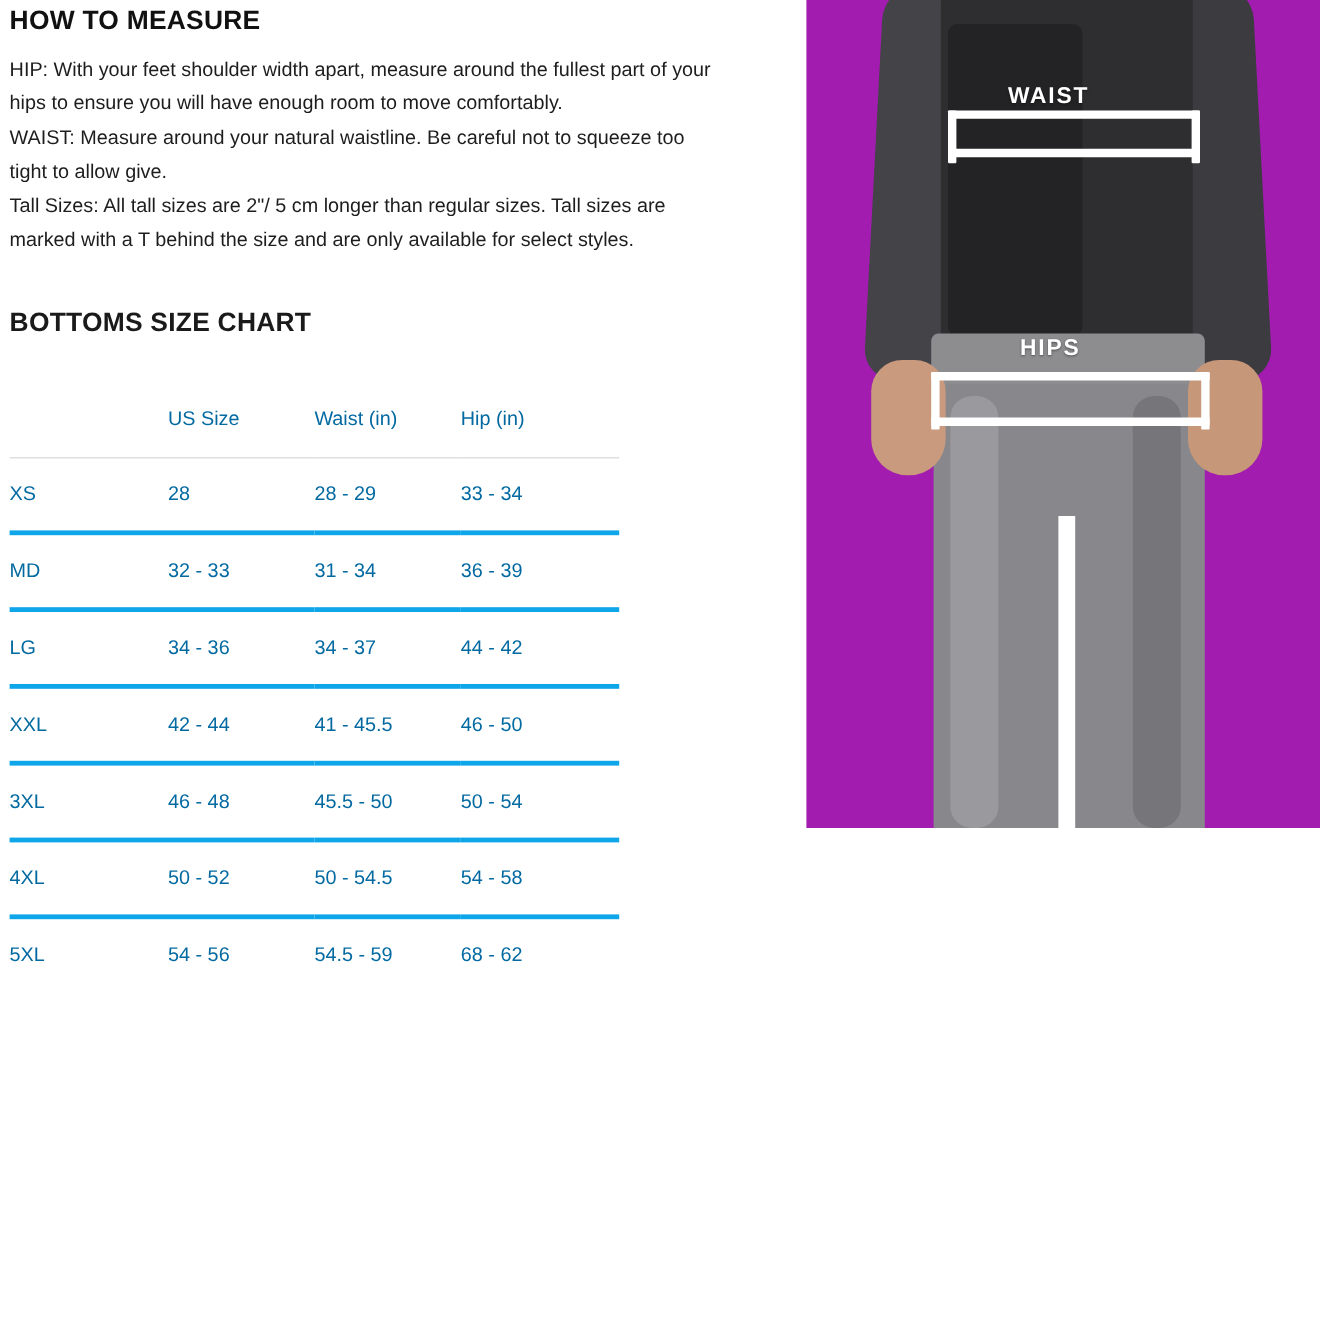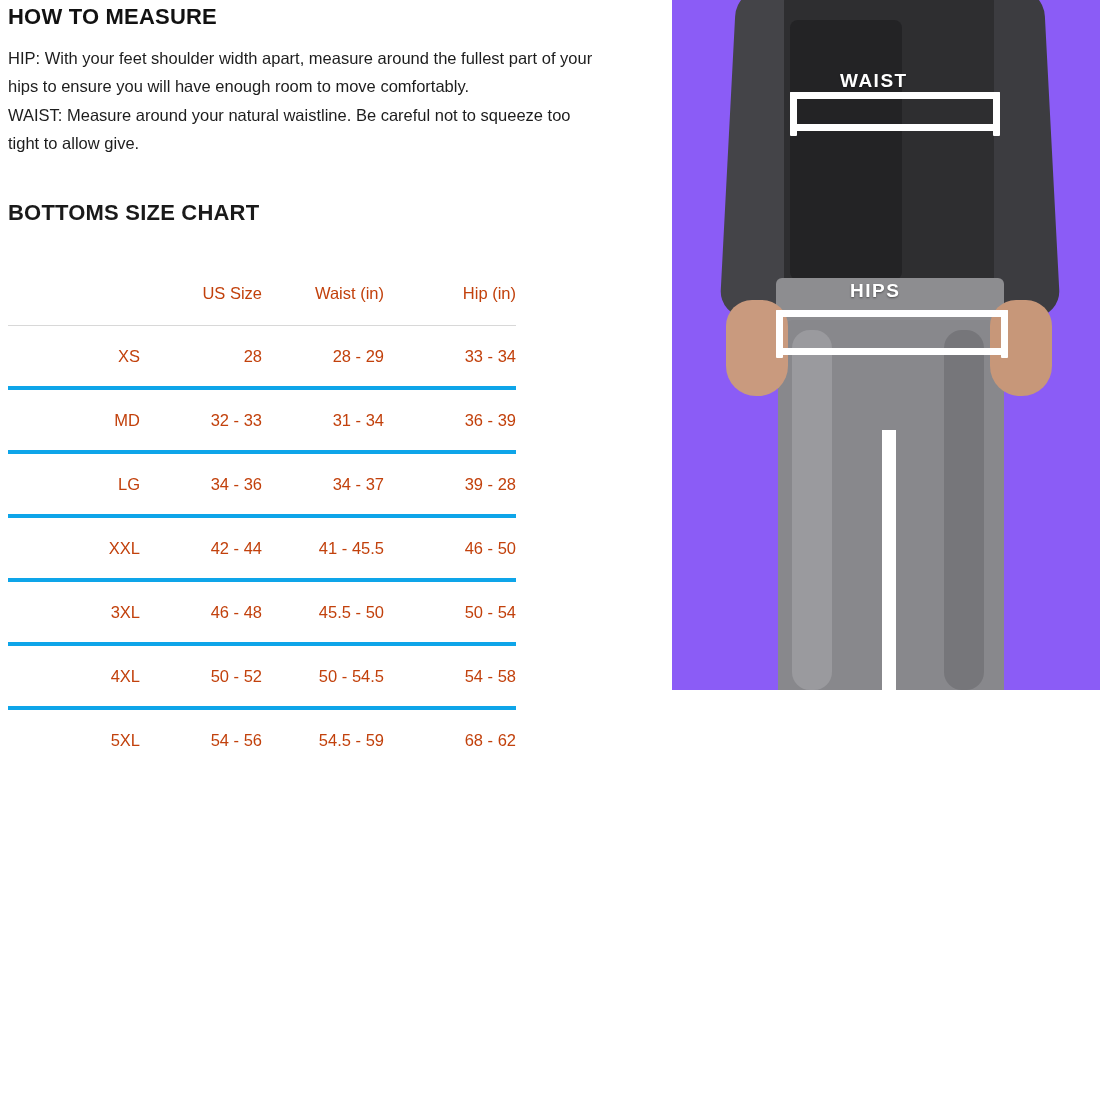--- a/index.html
+++ b/index.html
@@ -60,24 +60,24 @@
 
   
   .size-table {
     margin-top: 58px;
     width: 508px;
     border-collapse: collapse;
     table-layout: fixed;
   }
   .size-table th,
   .size-table td {
-    text-align: right;
+    text-align: left;
     font-size: 16.5px;
     font-weight: normal;
-    color: #c2410c;
+    color: #0369a1;
     padding: 21px 0 20px 0;
     vertical-align: middle;
   }
   .size-table thead th {
     padding-top: 0;
     padding-bottom: 22px;
     border-bottom: 1px solid #d8d8d8;
   }
   .size-table tbody td {
     border-bottom: 4px solid #0ea5e9;
@@ -91,21 +91,21 @@
   .col-hip    { width: 132px; }
 
   
   .photo {
     position: absolute;
     left: 672px;
     top: 0;
     width: 428px;
     height: 690px;
     overflow: hidden;
-    background: #8b5cf6;
+    background: #a21caf;
   }
 
   
   .torso {
     position: absolute;
     left: 112px;
     top: -12px;
     width: 210px;
     height: 310px;
     background: #2e2e30;
@@ -229,20 +229,21 @@
 
 <div class="page">
 
   <div class="left-col">
 
     <div class="section-title">HOW TO MEASURE</div>
 
     <div class="howto-body">
       <p>HIP: With your feet shoulder width apart, measure around the fullest part of your hips to ensure you will have enough room to move comfortably.</p>
       <p>WAIST: Measure around your natural waistline. Be careful not to squeeze too tight to allow give.</p>
+      <p>Tall Sizes: All tall sizes are 2"/ 5 cm longer than regular sizes. Tall sizes are marked with a T behind the size and are only available for select styles.</p>
     </div>
 
     <div class="chart-title">BOTTOMS SIZE CHART</div>
 
     <table class="size-table">
       <colgroup>
         <col class="col-size">
         <col class="col-us">
         <col class="col-waist">
         <col class="col-hip">
@@ -265,21 +266,21 @@
         <tr>
           <td>MD</td>
           <td>32 - 33</td>
           <td>31 - 34</td>
           <td>36 - 39</td>
         </tr>
         <tr>
           <td>LG</td>
           <td>34 - 36</td>
           <td>34 - 37</td>
-          <td>39 - 28</td>
+          <td>44 - 42</td>
         </tr>
         <tr>
           <td>XXL</td>
           <td>42 - 44</td>
           <td>41 - 45.5</td>
           <td>46 - 50</td>
         </tr>
         <tr>
           <td>3XL</td>
           <td>46 - 48</td>

